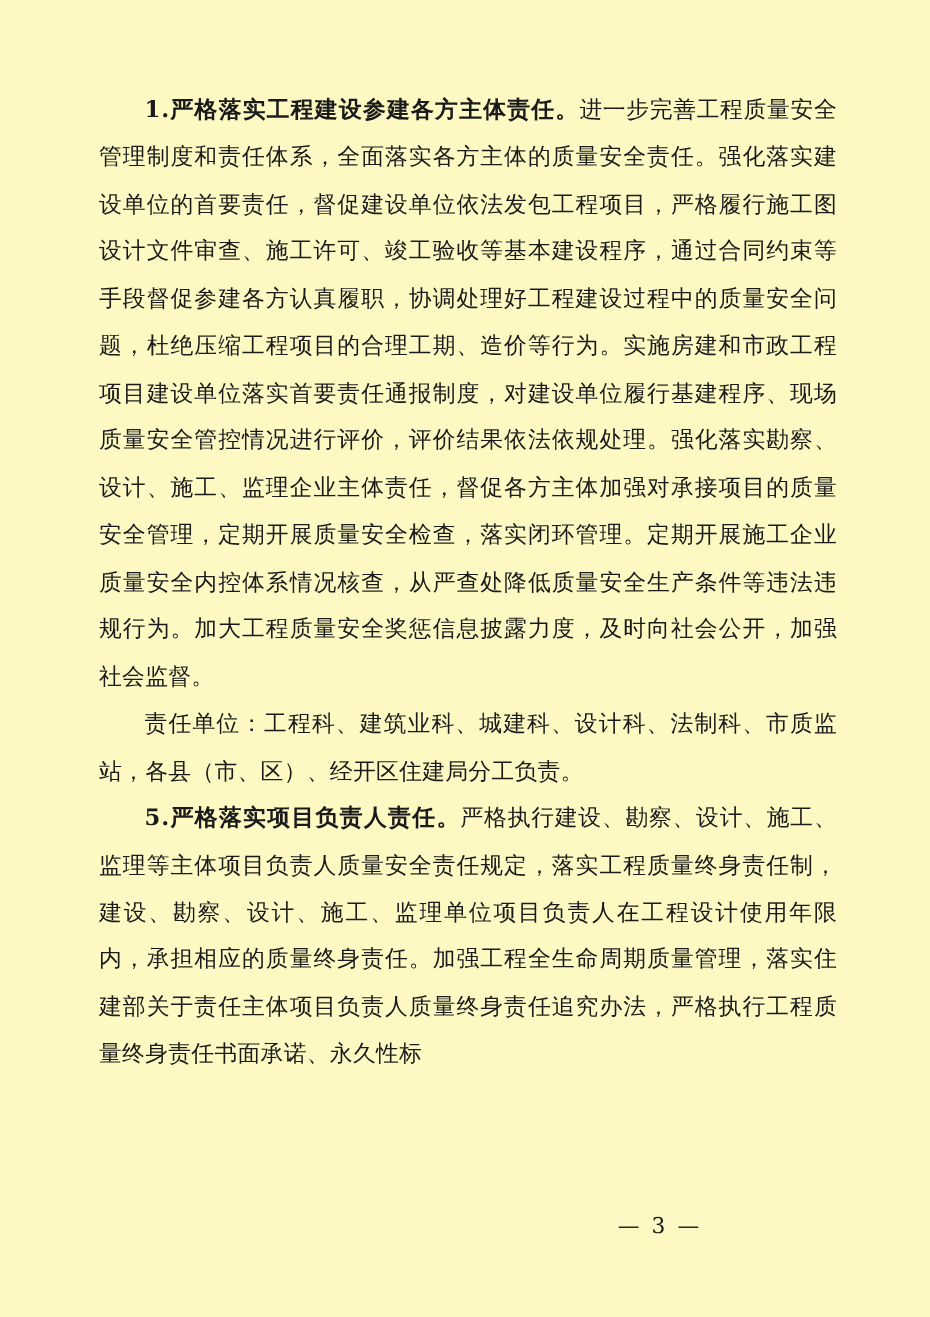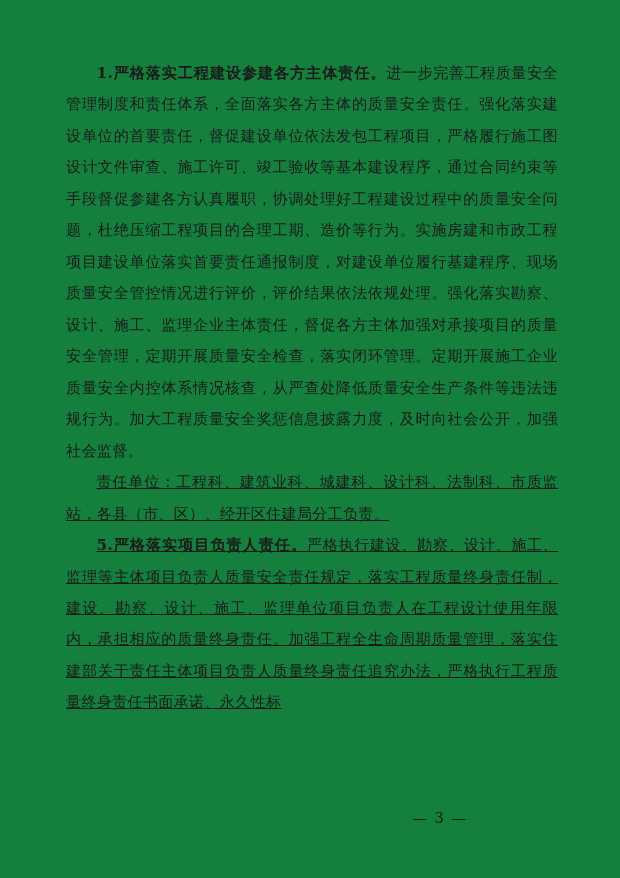--- a/index.html
+++ b/index.html
@@ -13,36 +13,35 @@
     font-family: "DejaVu Serif", serif;
     color: #1a1a1a;
     overflow: hidden;
   }
   .page {
     position: relative;
     width: 620px;
     height: 878px;
     box-sizing: border-box;
     padding: 58px 62px 40px 66px;
-    background: #15803d;
+    background: #fef9c3;
   }
   .doc-body {
     font-size: 15.2px;
     line-height: 2.07;
     text-align: justify;
     text-justify: inter-ideograph;
     letter-spacing: 0.2px;
   }
   .para {
     margin: 0;
     text-indent: 2em;
   }
   .para + .para {
     margin-top: 0px;
-    text-decoration: underline;
   }
   .heading-run {
     font-family: "DejaVu Serif", serif;
     font-weight: bold;
     letter-spacing: 0.6px;
   }
   .page-number {
     position: absolute;
     left: 0;
     right: 0;

